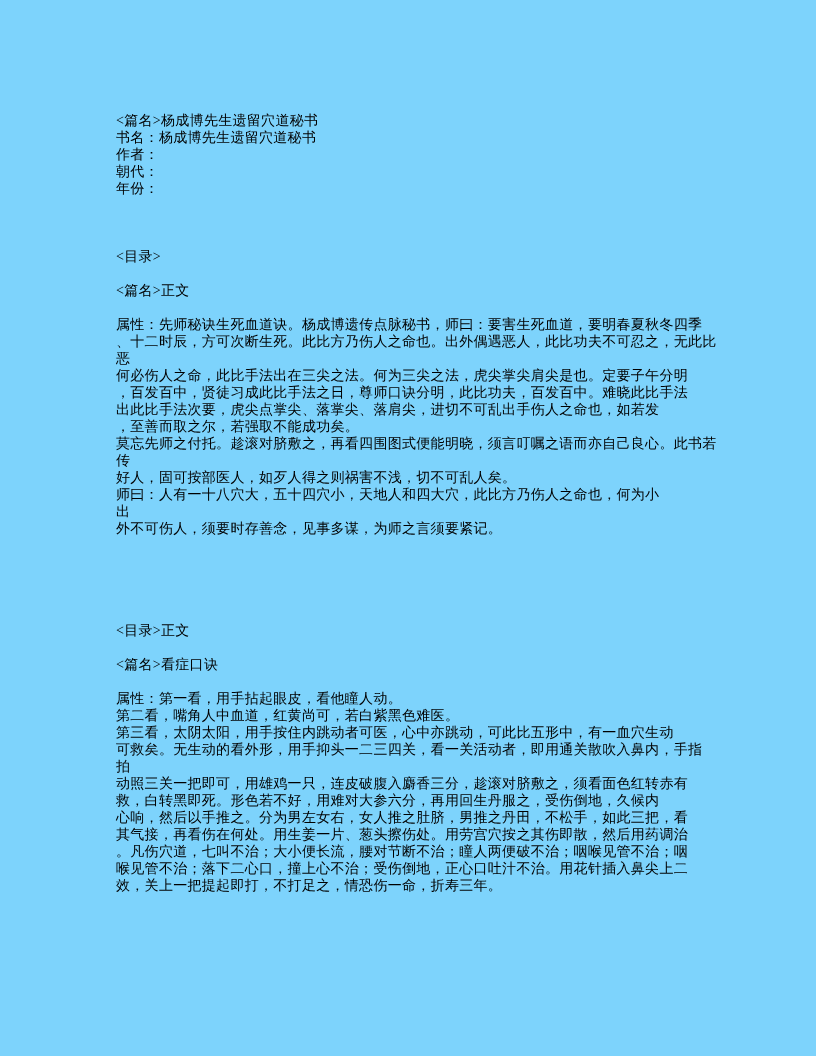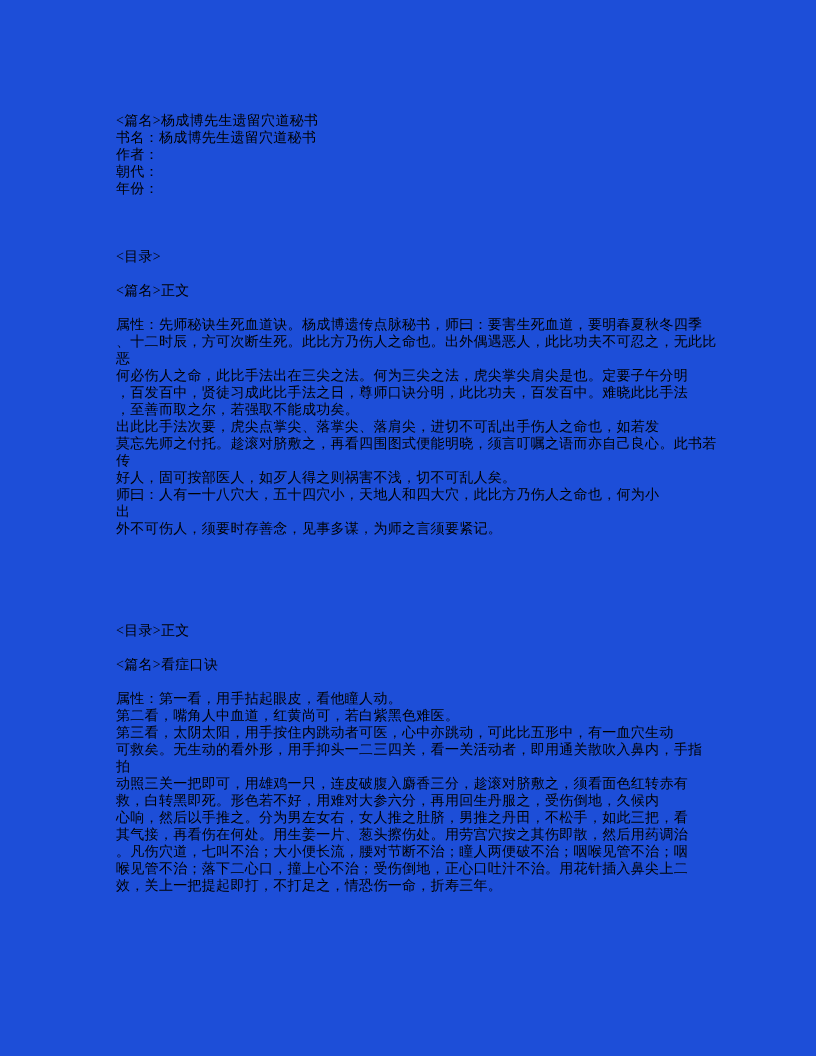--- a/index.html
+++ b/index.html
@@ -4,21 +4,21 @@
   <style>
     html, body {
       margin: 0;
       padding: 0;
       background: #ffffff;
     }
     .page {
       position: relative;
       width: 816px;
       height: 1056px;
-      background: #1d4ed8;
+      background: #7dd3fc;
       overflow: hidden;
       font-family: "Liberation Serif", "DejaVu Serif", serif;
       color: #000000;
     }
     .text-block {
       position: absolute;
       left: 116px;
       top: 112px;
       width: 640px;
     }
@@ -46,22 +46,22 @@
       <div class="line">&nbsp;</div>
       <div class="line">&lt;目录&gt;</div>
       <div class="line">&nbsp;</div>
       <div class="line">&lt;篇名&gt;正文</div>
       <div class="line">&nbsp;</div>
       <div class="line">属性：先师秘诀生死血道诀。杨成博遗传点脉秘书，师曰：要害生死血道，要明春夏秋冬四季</div>
       <div class="line">、十二时辰，方可次断生死。此比方乃伤人之命也。出外偶遇恶人，此比功夫不可忍之，无此比</div>
       <div class="line">恶</div>
       <div class="line">何必伤人之命，此比手法出在三尖之法。何为三尖之法，虎尖掌尖肩尖是也。定要子午分明</div>
       <div class="line">，百发百中，贤徒习成此比手法之日，尊师口诀分明，此比功夫，百发百中。难晓此比手法</div>
+      <div class="line">出此比手法次要，虎尖点掌尖、落掌尖、落肩尖，进切不可乱出手伤人之命也，如若发</div>
       <div class="line">，至善而取之尔，若强取不能成功矣。</div>
-      <div class="line">出此比手法次要，虎尖点掌尖、落掌尖、落肩尖，进切不可乱出手伤人之命也，如若发</div>
       <div class="line">莫忘先师之付托。趁滚对脐敷之，再看四围图式便能明晓，须言叮嘱之语而亦自己良心。此书若</div>
       <div class="line">传</div>
       <div class="line">好人，固可按部医人，如歹人得之则祸害不浅，切不可乱人矣。</div>
       <div class="line">师曰：人有一十八穴大，五十四穴小，天地人和四大穴，此比方乃伤人之命也，何为小</div>
       <div class="line">出</div>
       <div class="line">外不可伤人，须要时存善念，见事多谋，为师之言须要紧记。</div>
       <div class="line">&nbsp;</div>
       <div class="line">&nbsp;</div>
       <div class="line">&nbsp;</div>
       <div class="line">&nbsp;</div>

